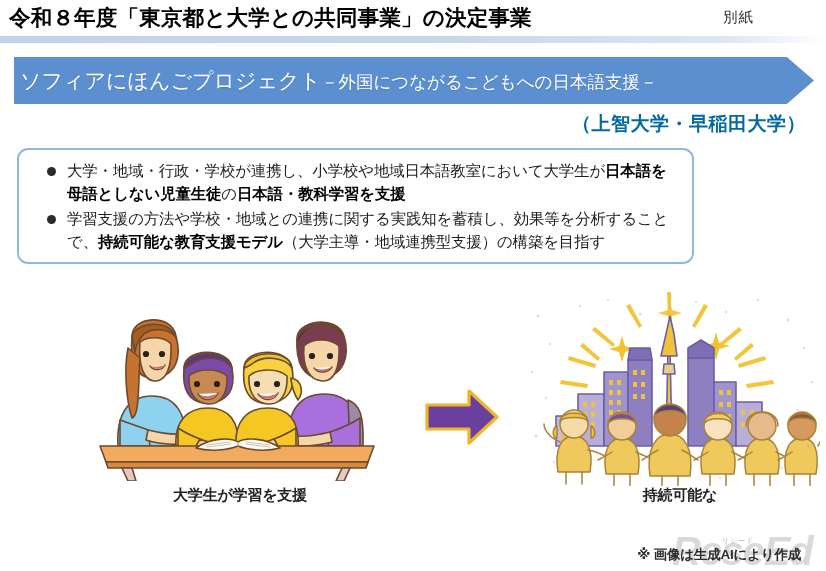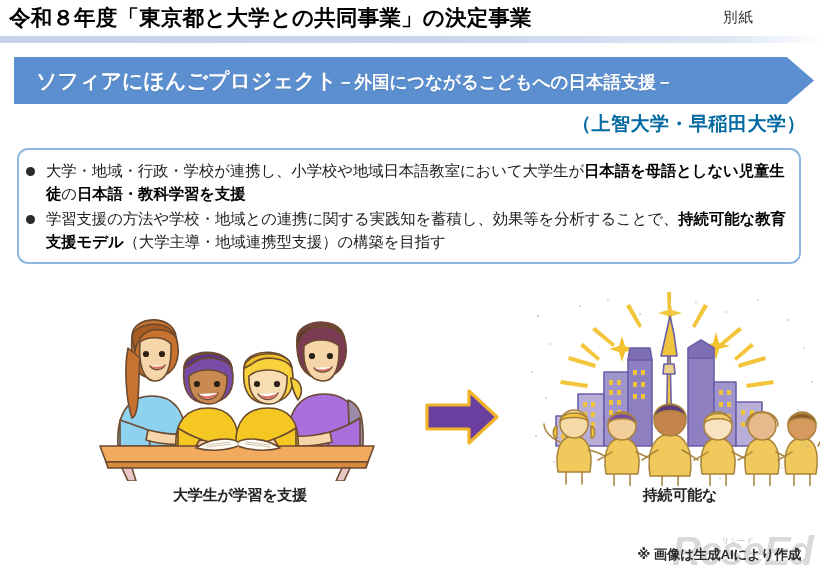--- a/index.html
+++ b/index.html
@@ -63,24 +63,24 @@
   .banner {
     position: absolute;
     inset: 0;
     background: #5b8fd0;
     -webkit-clip-path: polygon(0 0, 96.6% 0, 100% 50%, 96.6% 100%, 0 100%);
     clip-path: polygon(0 0, 96.6% 0, 100% 50%, 96.6% 100%, 0 100%);
     display: flex;
     align-items: center;
   }
   .banner-text {
-    padding-left: 22px;
+    padding-left: 6px;
     color: #ffffff;
     font-size: 21px;
-    font-weight: bold;
+    font-weight: normal;
     letter-spacing: 0px;
     white-space: nowrap;
     text-shadow: 0 1px 1px rgba(0,0,0,0.12);
   }
   .banner-text .sub {
     font-size: 17.5px;
   }
 
   
   .universities {
@@ -92,27 +92,27 @@
     color: #0369a1;
     letter-spacing: 0.5px;
     white-space: nowrap;
   }
 
   
   .bullet-box {
     position: absolute;
     left: 17px;
     top: 148px;
-    width: 784px;
+    width: 677px;
     height: 116px;
     box-sizing: border-box;
     background: #ffffff;
     border: 2.2px solid #8fb8e0;
     border-radius: 11px;
-    padding: 9px 12px 6px 0;
+    padding: 9px 12px 6px 21px;
   }
   .bullet-row {
     display: flex;
     align-items: flex-start;
     margin-bottom: 2px;
   }
   .bullet-dot {
     flex: 0 0 auto;
     width: 9px;
     height: 9px;

